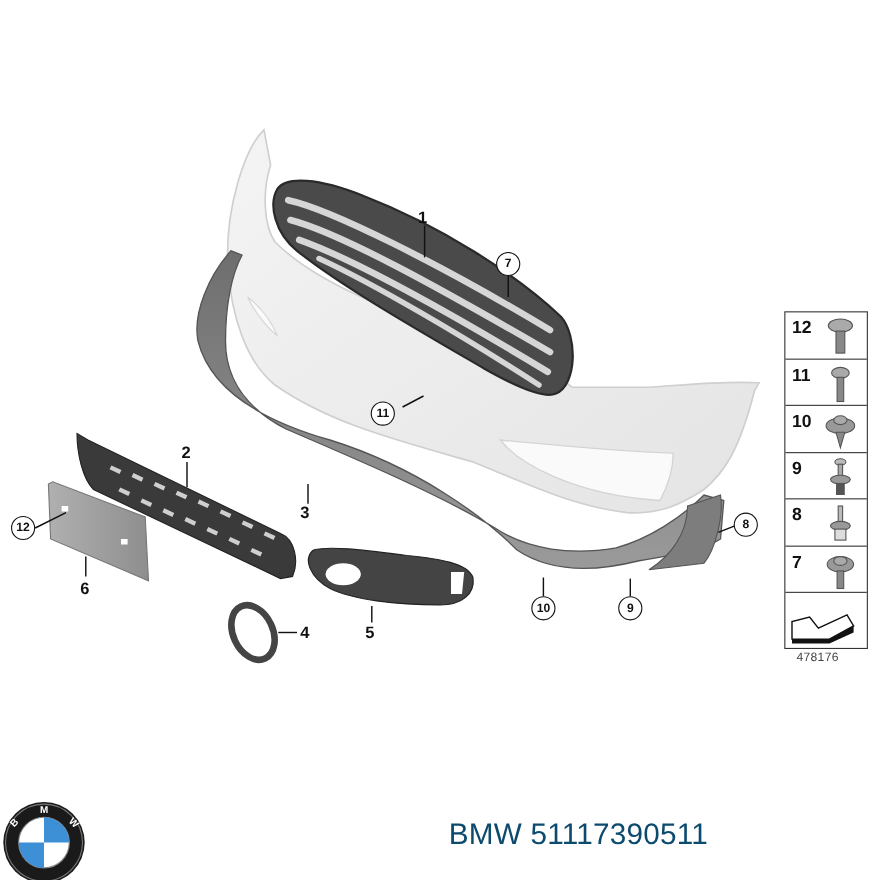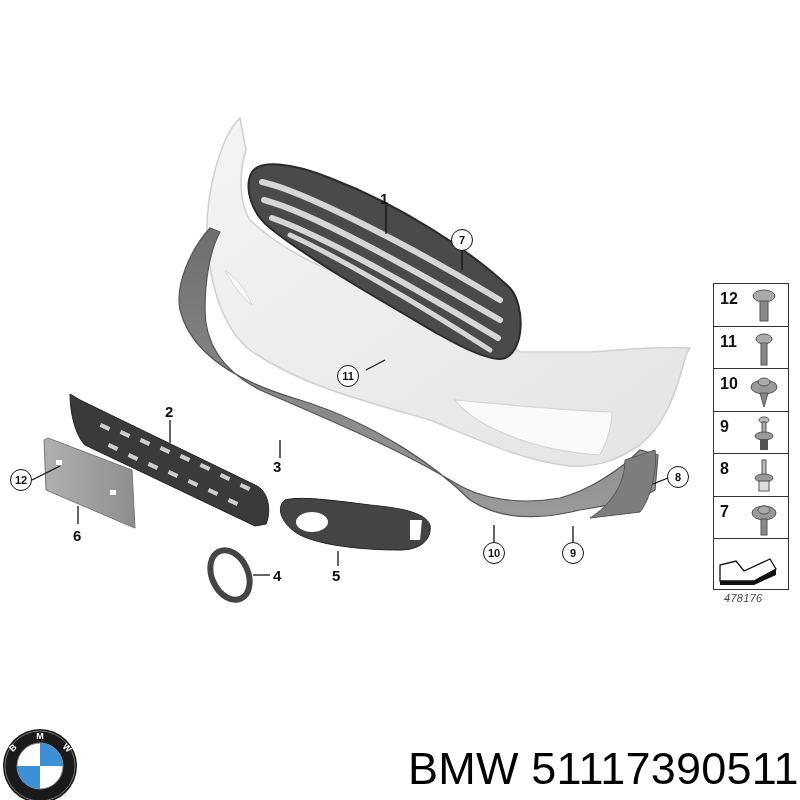--- a/index.html
+++ b/index.html
@@ -5,23 +5,23 @@
   html,body{margin:0;padding:0;background:#fff;}
   body{width:800px;height:800px;position:relative;overflow:hidden;font-family:"Liberation Sans",sans-serif;}
   #diagram{position:absolute;left:0;top:0;width:800px;height:800px;}
   .callout{position:absolute;font-family:"Liberation Sans",sans-serif;font-weight:bold;font-size:15px;color:#111;line-height:1;}
   .callout-circle{position:absolute;width:20px;height:20px;border:1.6px solid #111;border-radius:50%;font-weight:bold;font-size:11px;text-align:center;line-height:20px;color:#111;background:#fff;}
   .legend{position:absolute;left:713px;top:283px;width:74px;border:1px solid #333;background:#fff;}
   .legend-row{position:relative;height:42.5px;border-bottom:1px solid #333;box-sizing:border-box;}
   .legend-num{position:absolute;left:6px;top:6px;font-weight:bold;font-size:16px;color:#111;}
   .legend-fastener{position:absolute;right:10px;top:4px;width:28px;height:36px;}
   .legend-arrow-row{height:50px;position:relative;}
-  .doc-number{position:absolute;left:724px;top:592px;font-size:11px;color:#444;letter-spacing:0.3px;font-style:italic;}
+  .doc-number{position:absolute;left:724px;top:592px;font-size:11px;color:#444;letter-spacing:0.3px;}
   .brand-logo{position:absolute;left:2px;top:728px;width:76px;height:76px;}
-  .part-number{position:absolute;left:408px;top:743px;font-size:45px;color:#000000;letter-spacing:0.2px;}
+  .part-number{position:absolute;left:408px;top:743px;font-size:27px;color:#0c4a6e;letter-spacing:0.2px;}
 </style>
 </head>
 <body>
 
 <div id="diagram">
   <svg width="800" height="800" viewBox="0 0 800 800">
     <defs>
       <linearGradient id="bumperGrad" x1="0" y1="0" x2="1" y2="1">
         <stop offset="0" stop-color="#f4f4f4"></stop>
         <stop offset="1" stop-color="#e4e4e4"></stop>

